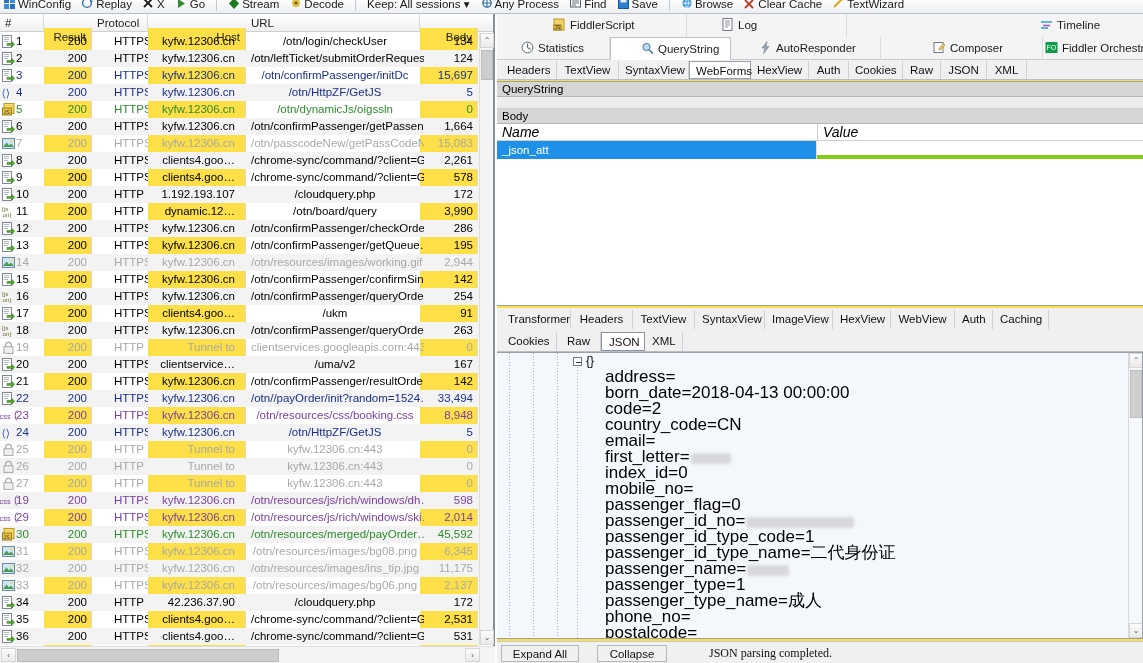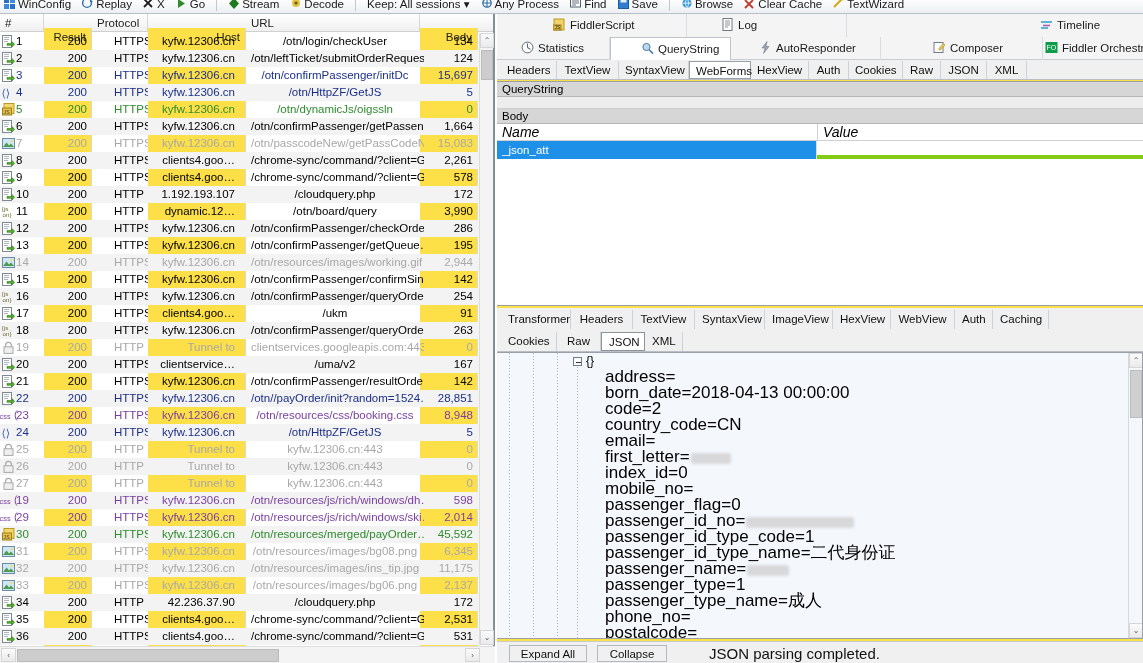--- a/index.html
+++ b/index.html
@@ -179,22 +179,22 @@
   .jscroll { position:absolute; right:0; top:0; width:14px; height:285px;
              background:#f5f7fa; border-left:1px solid #d6dae0;}
   .js-thumb { position:absolute; left:1px; top:17px; width:12px; height:48px;
               background:#cfcfcf; border:1px solid #bdbdbd;}
 
   .statusbar { position:absolute; left:0; bottom:0; width:646px; height:22px;
                background:#f0f0f0; border-top:1px solid #c5cad0; }
   .sb-btn { position:absolute; top:3px; height:17px; line-height:17px;
             font-size:11.5px; text-align:center; background:#f0f0f0;
             border:1px solid #b4b9bf; color:#111; }
-  .sb-text { position:absolute; left:212px; top:3px; font-size:15px;
-             line-height:17px; color:#111; }
+  .sb-text { position:absolute; left:212px; top:3px; font-size:12px;
+             line-height:17px; color:#111;font-family:Liberation Serif, serif; }
 </style>
 </head>
 <body>
 
 <div id="app">
 
   <div class="toolbar-strip">
     <span class="tb-item">
       <span class="tb-ic">
         <svg width="12" height="11">
@@ -625,21 +625,21 @@
               <rect x="0.5" y="0.5" width="9" height="12" fill="#fff" stroke="#7d8894"></rect>
               <path d="M2 2.5 H7 M2 4.5 H7 M2 6.5 H6" stroke="#98a4b0" stroke-width="0.8"></path>
               <path d="M5 8.5 H10 L10 6.6 L12.6 9.3 L10 12 L10 10.3 H5 Z" fill="#57b02f" stroke="#2e7a14" stroke-width="0.6"></path>
             </svg>
           </span>
           <div class="cell c-id clr-navy">22</div>
           <div class="cell c-res clr-navy">200</div>
           <div class="cell c-proto clr-navy">HTTPS</div>
           <div class="cell c-host clr-navy">kyfw.12306.cn</div>
           <div class="cell c-url clr-navy">/otn//payOrder/init?random=1524…</div>
-          <div class="cell c-body clr-navy">28,851</div>
+          <div class="cell c-body clr-navy">33,494</div>
         </div>
         <div class="row">
           <span class="ico" style="left: 0px;">
             <svg width="22" height="13">
               <text x="-0.5" y="10" font-size="7.4" fill="#7a3fa0" font-family="Liberation Sans">css</text>
               <path d="M17 1.5 C14.6 4 14.6 9 17 11.5" fill="none" stroke="#7a3fa0" stroke-width="1"></path>
             </svg>
           </span>
           <div class="cell c-id clr-purple">23</div>
           <div class="cell c-res clr-purple">200</div>
@@ -1060,19 +1060,19 @@
       </div>
       <div class="jscroll">
         <div class="vs-btn">⌃</div>
         <div class="js-thumb"></div>
         <div class="vs-btn vs-bot">⌄</div>
       </div>
 
     </div>
 
     <div class="statusbar">
-      <div class="sb-btn" style="left:12px;width:78px;text-align:center;">Expand All</div>
+      <div class="sb-btn" style="left:4px;width:78px;text-align:center;">Expand All</div>
       <div class="sb-btn" style="left:100px;width:70px;">Collapse</div>
       <div class="sb-text">JSON parsing completed.</div>
     </div>
 
   </div>
 </div>
 
 </body></html>

